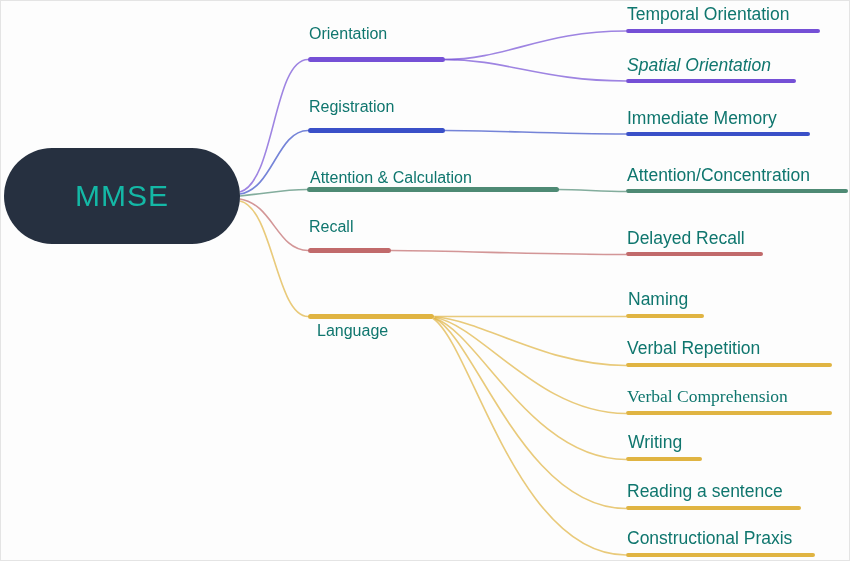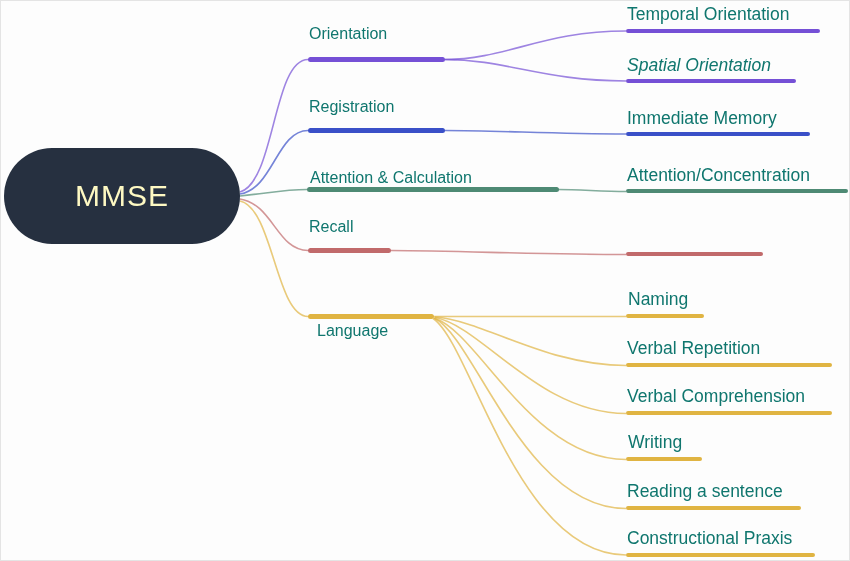--- a/index.html
+++ b/index.html
@@ -69,33 +69,34 @@
     <rect x="625" y="251" width="137" height="4" rx="2" fill="#C16A6B"></rect>
     <rect x="625" y="313" width="78" height="4" rx="2" fill="#E0B442"></rect>
     <rect x="625" y="362" width="206" height="4" rx="2" fill="#E0B442"></rect>
     <rect x="625" y="410" width="206" height="4" rx="2" fill="#E0B442"></rect>
     <rect x="625" y="456" width="76" height="4" rx="2" fill="#E0B442"></rect>
     <rect x="625" y="505" width="175" height="4" rx="2" fill="#E0B442"></rect>
     <rect x="625" y="552" width="189" height="4" rx="2" fill="#E0B442"></rect>
   </svg>
 
   <div class="root-node" style="background:#263040;">
-    <span class="root-label" style="color:#fef9c3;">MMSE</span>
+    <span class="root-label" style="color:#14b8a6;">MMSE</span>
   </div>
 
   <div class="lbl branch-lbl" style="left:308px;top:24px;">Orientation</div>
   <div class="lbl branch-lbl" style="left:308px;top:97px;">Registration</div>
   <div class="lbl branch-lbl" style="left:309px;top:168px;">Attention &amp; Calculation</div>
   <div class="lbl branch-lbl" style="left:308px;top:217px;">Recall</div>
   <div class="lbl branch-lbl" style="left:316px;top:281px;margin-top:40px;">Language</div>
 
   <div class="lbl leaf-lbl" style="left:626px;top:3px;">Temporal Orientation</div>
   <div class="lbl leaf-lbl" style="left:626px;top:54px;font-style:italic;">Spatial Orientation</div>
   <div class="lbl leaf-lbl" style="left:626px;top:107px;">Immediate Memory</div>
   <div class="lbl leaf-lbl" style="left:626px;top:164px;">Attention/Concentration</div>
+  <div class="lbl leaf-lbl" style="left:626px;top:227px;">Delayed Recall</div>
   <div class="lbl leaf-lbl" style="left:627px;top:288px;">Naming</div>
   <div class="lbl leaf-lbl" style="left:626px;top:337px;">Verbal Repetition</div>
-  <div class="lbl leaf-lbl" style="left:626px;top:385px;">Verbal Comprehension</div>
+  <div class="lbl leaf-lbl" style="left:626px;top:385px;font-family:Liberation Serif, serif;">Verbal Comprehension</div>
   <div class="lbl leaf-lbl" style="left:627px;top:431px;">Writing</div>
   <div class="lbl leaf-lbl" style="left:626px;top:480px;">Reading a sentence</div>
   <div class="lbl leaf-lbl" style="left:626px;top:527px;">Constructional Praxis</div>
 
 </div>
 
 </body></html>

